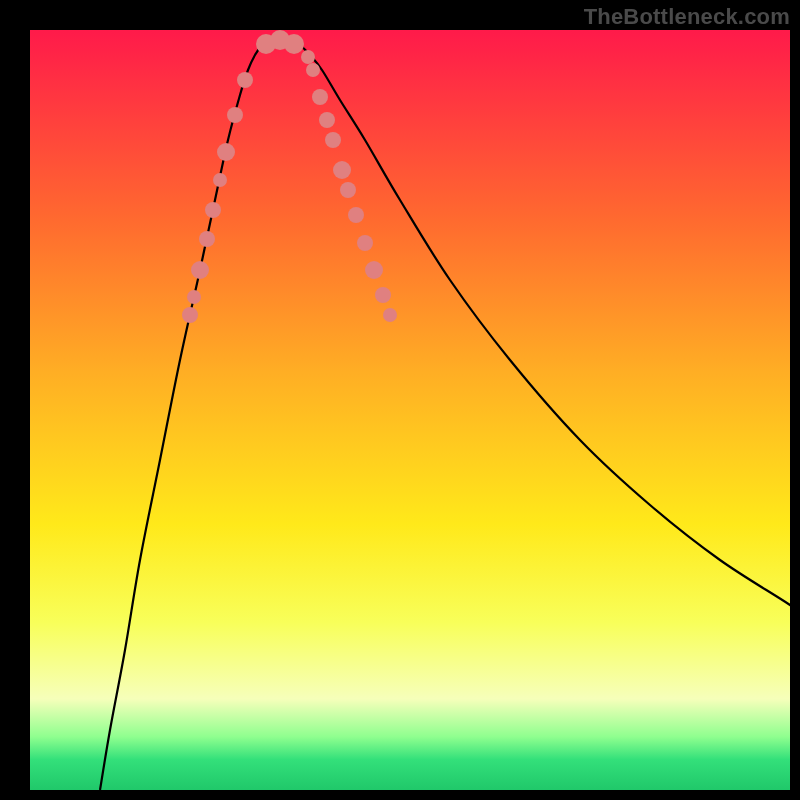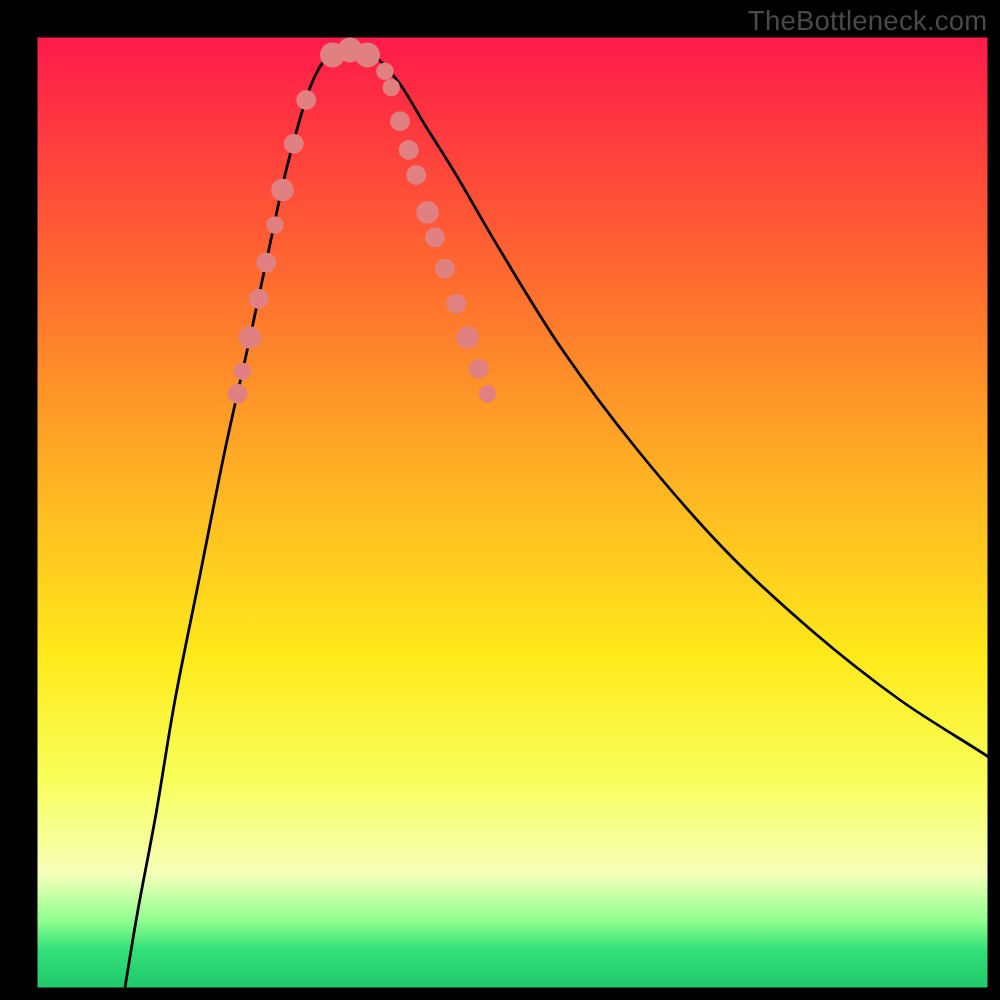--- a/index.html
+++ b/index.html
@@ -29,21 +29,21 @@
       #8fff8f 93%,
       #33e07a 96%,
       #20c86a 100%
     );
   }
   .watermark {
     position: absolute;
     top: 4px;
     right: 10px;
     font-size: 22px;
-    font-weight: 400;
+    font-weight: 700;
     color: #4a4a4a;
     letter-spacing: 0.2px;
     z-index: 10;
   }
   svg.plot {
     position: absolute;
     left: 0;
     top: 0;
     width: 760px;
     height: 760px;

